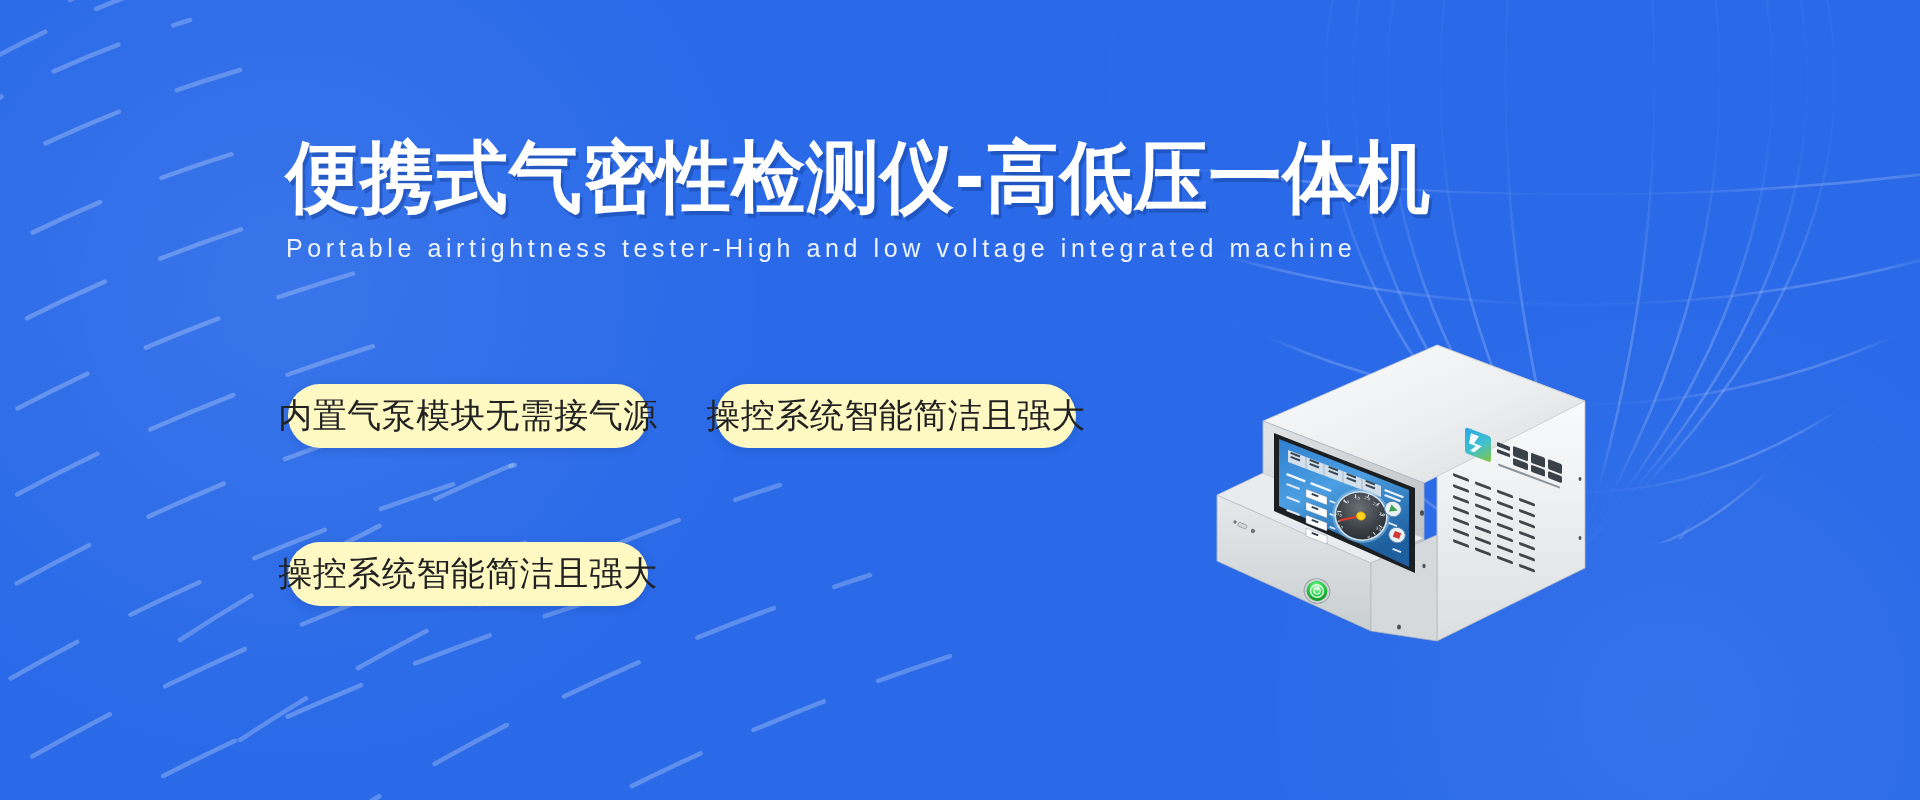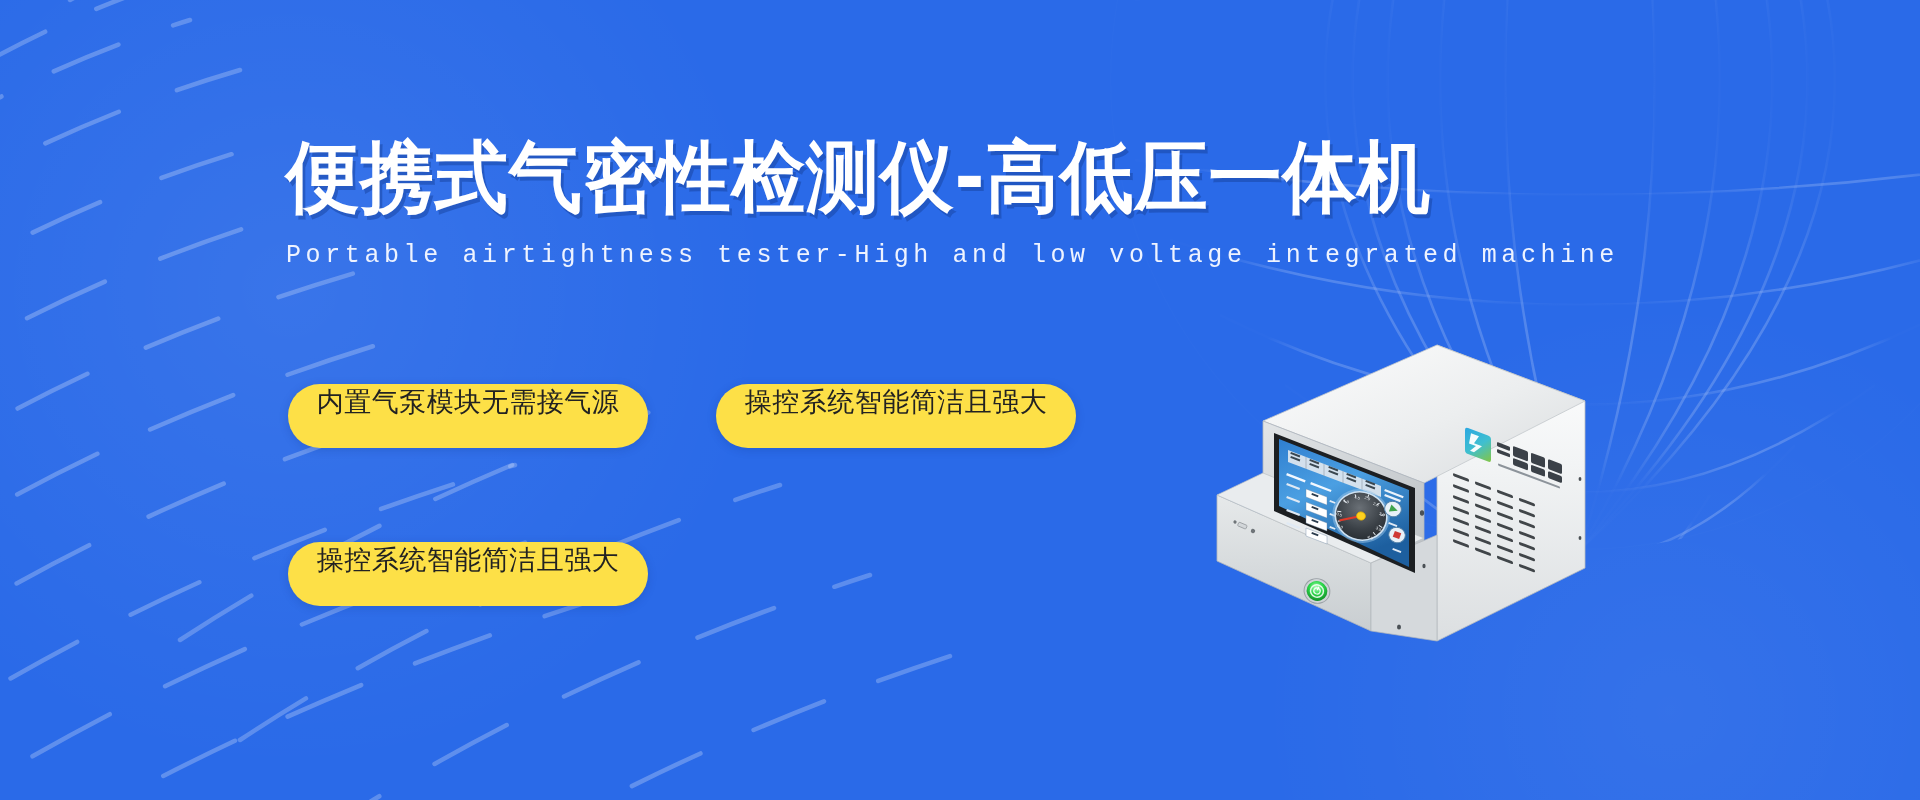--- a/index.html
+++ b/index.html
@@ -43,45 +43,46 @@
     font-weight:bold;
     color:#ffffff;
     letter-spacing:1px;
     white-space:nowrap;
     transform:scaleX(0.94);
     transform-origin:left center;
     text-shadow:3px 4px 0 rgba(20,62,150,.45);
   }
 
   .sub-title{
-    margin-top:20px;
-    font-family:Liberation Mono, monospace;
+    margin-top:12px;
+    font-family:Liberation Sans, sans-serif;
     font-size:25px;
     line-height:32px;
     color:#eef3ff;
     letter-spacing:4.6px;
     white-space:nowrap;
   }
 
   
   .features{
     position:absolute;left:288px;top:376px;
     display:grid;
     grid-template-columns:360px 360px;
     grid-template-rows:64px 64px;
     column-gap:68px;
     row-gap:94px;
   }
   .pill{
-    background:#fde047;
+    background:#fef9c3;
     border-radius:40px;
     display:flex;
+    align-items:center;
     justify-content:center;
     color:#222222;
-    font-size:27px;
+    font-size:34px;
     letter-spacing:.5px;
     font-family:"DejaVu Sans","Liberation Sans",sans-serif;
     box-shadow:0 2px 10px rgba(10,40,110,.18);
     white-space:nowrap;
   }
 
   
   .device-wrap{
     position:absolute;
     left:1175px; top:315px;

